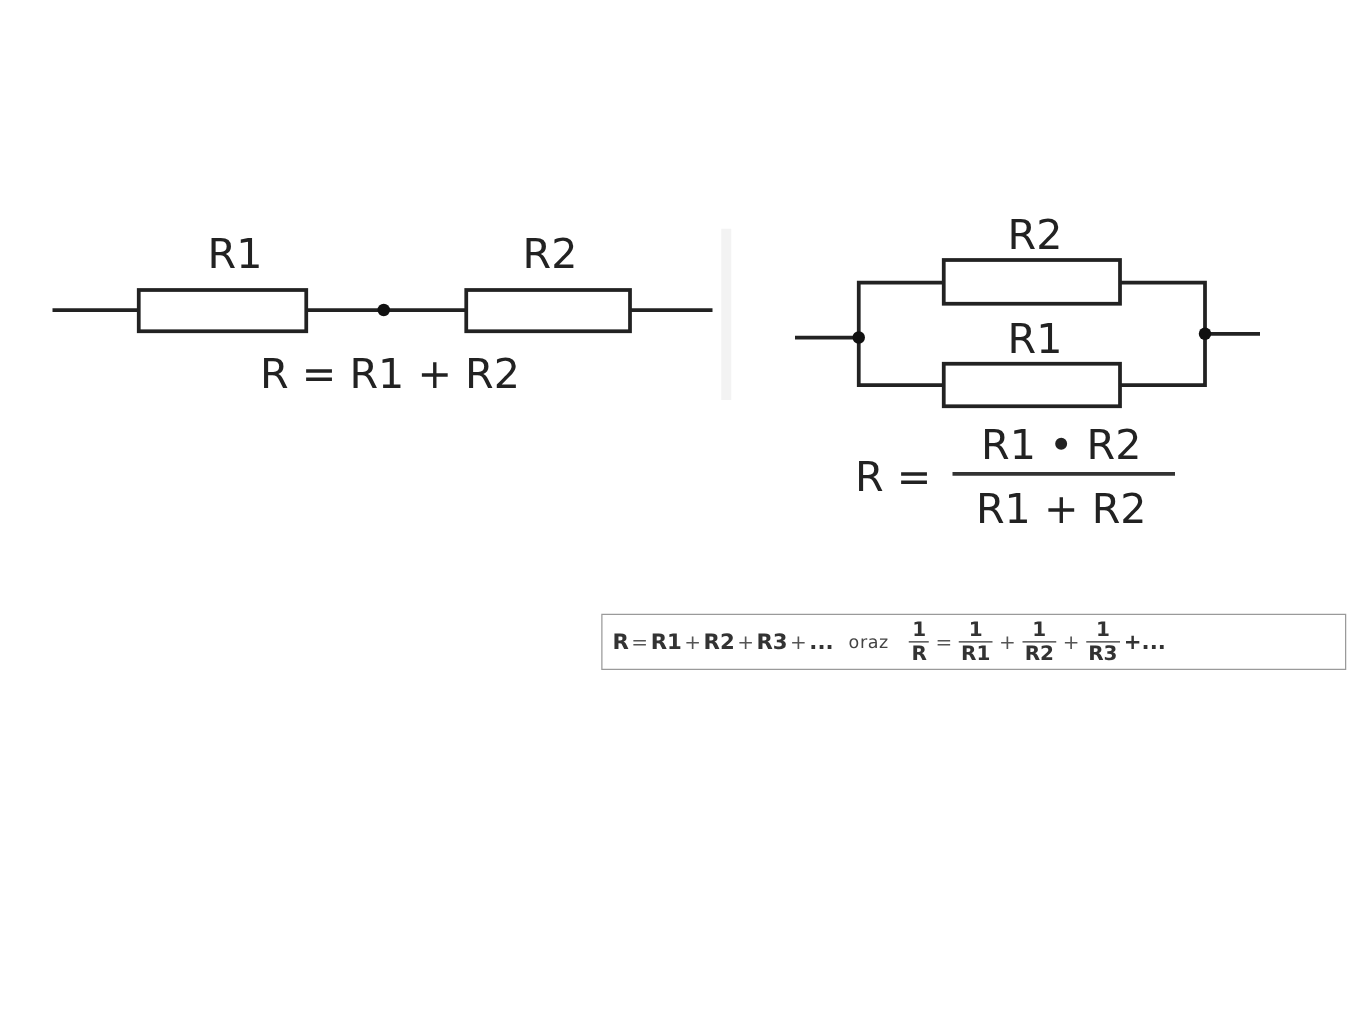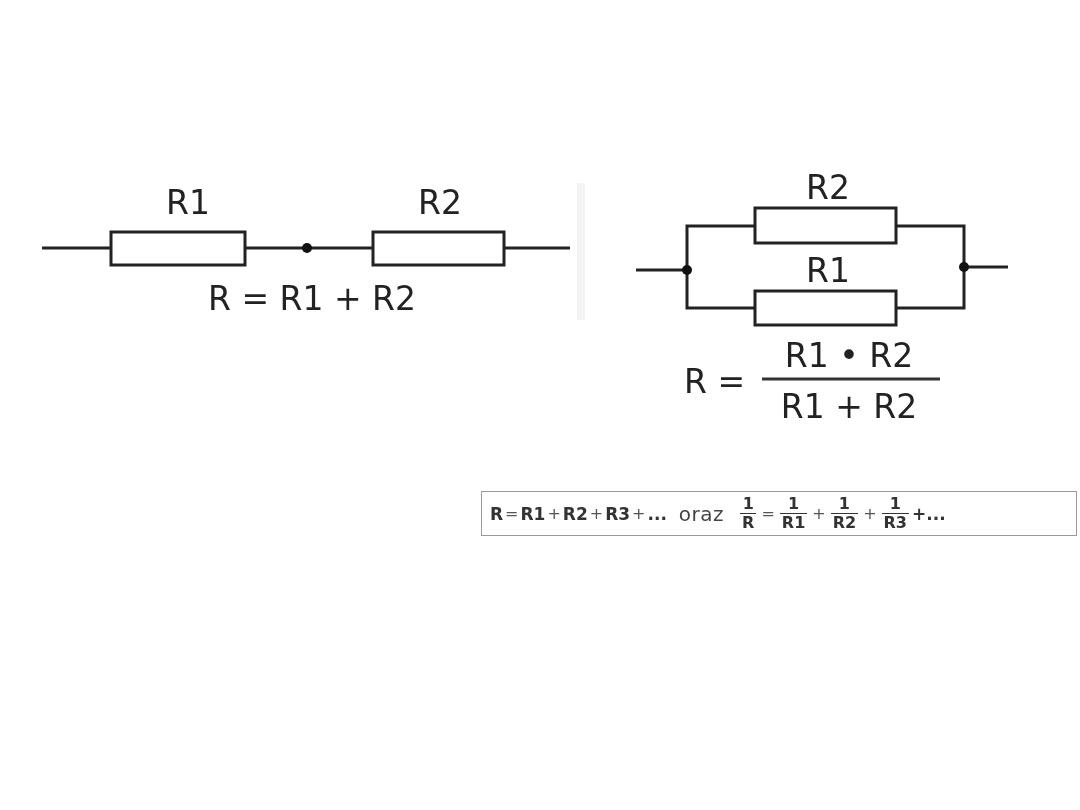--- a/index.html
+++ b/index.html
@@ -12,21 +12,21 @@
   svg text { font-family: "DejaVu Sans", sans-serif; fill: #222; }
   #series-strip { left: 577px; top: 183px; width: 8px; height: 137px; background: #f3f3f3; }
   #formula-box {
     left: 481px; top: 491px; width: 596px; height: 45px;
     border: 1px solid #9a9a9a; box-sizing: border-box; background: #fff;
     display: flex; align-items: center; padding-left: 8px;
     color: #333; font-size: 17px; white-space: nowrap;
   }
   #formula-box .b { font-weight: bold; }
   #formula-box .op { font-weight: normal; color: #555; margin: 0 2px; font-size: 16px; }
-  #formula-box .word { margin: 0 13px 0 12px; color: #444; font-size: 20px; letter-spacing: 0.5px; }
+  #formula-box .word { margin: 0 13px 0 12px; color: #444; font-size: 14px; letter-spacing: 0.5px; }
   .frac { display: inline-flex; flex-direction: column; align-items: center; vertical-align: middle; margin: 0 3px; }
   .frac .num, .frac .den { font-weight: bold; font-size: 16px; line-height: 18px; padding: 0 2px; }
   .frac .bar { width: 100%; height: 1px; background: #333; }
 </style>
 </head>
 <body>
 
 <svg class="abs" style="left:0;top:0" width="600" height="340" viewBox="0 0 600 340">
   <g stroke="#222" stroke-width="3" fill="none">
     <line x1="42" y1="248" x2="111" y2="248"></line>

